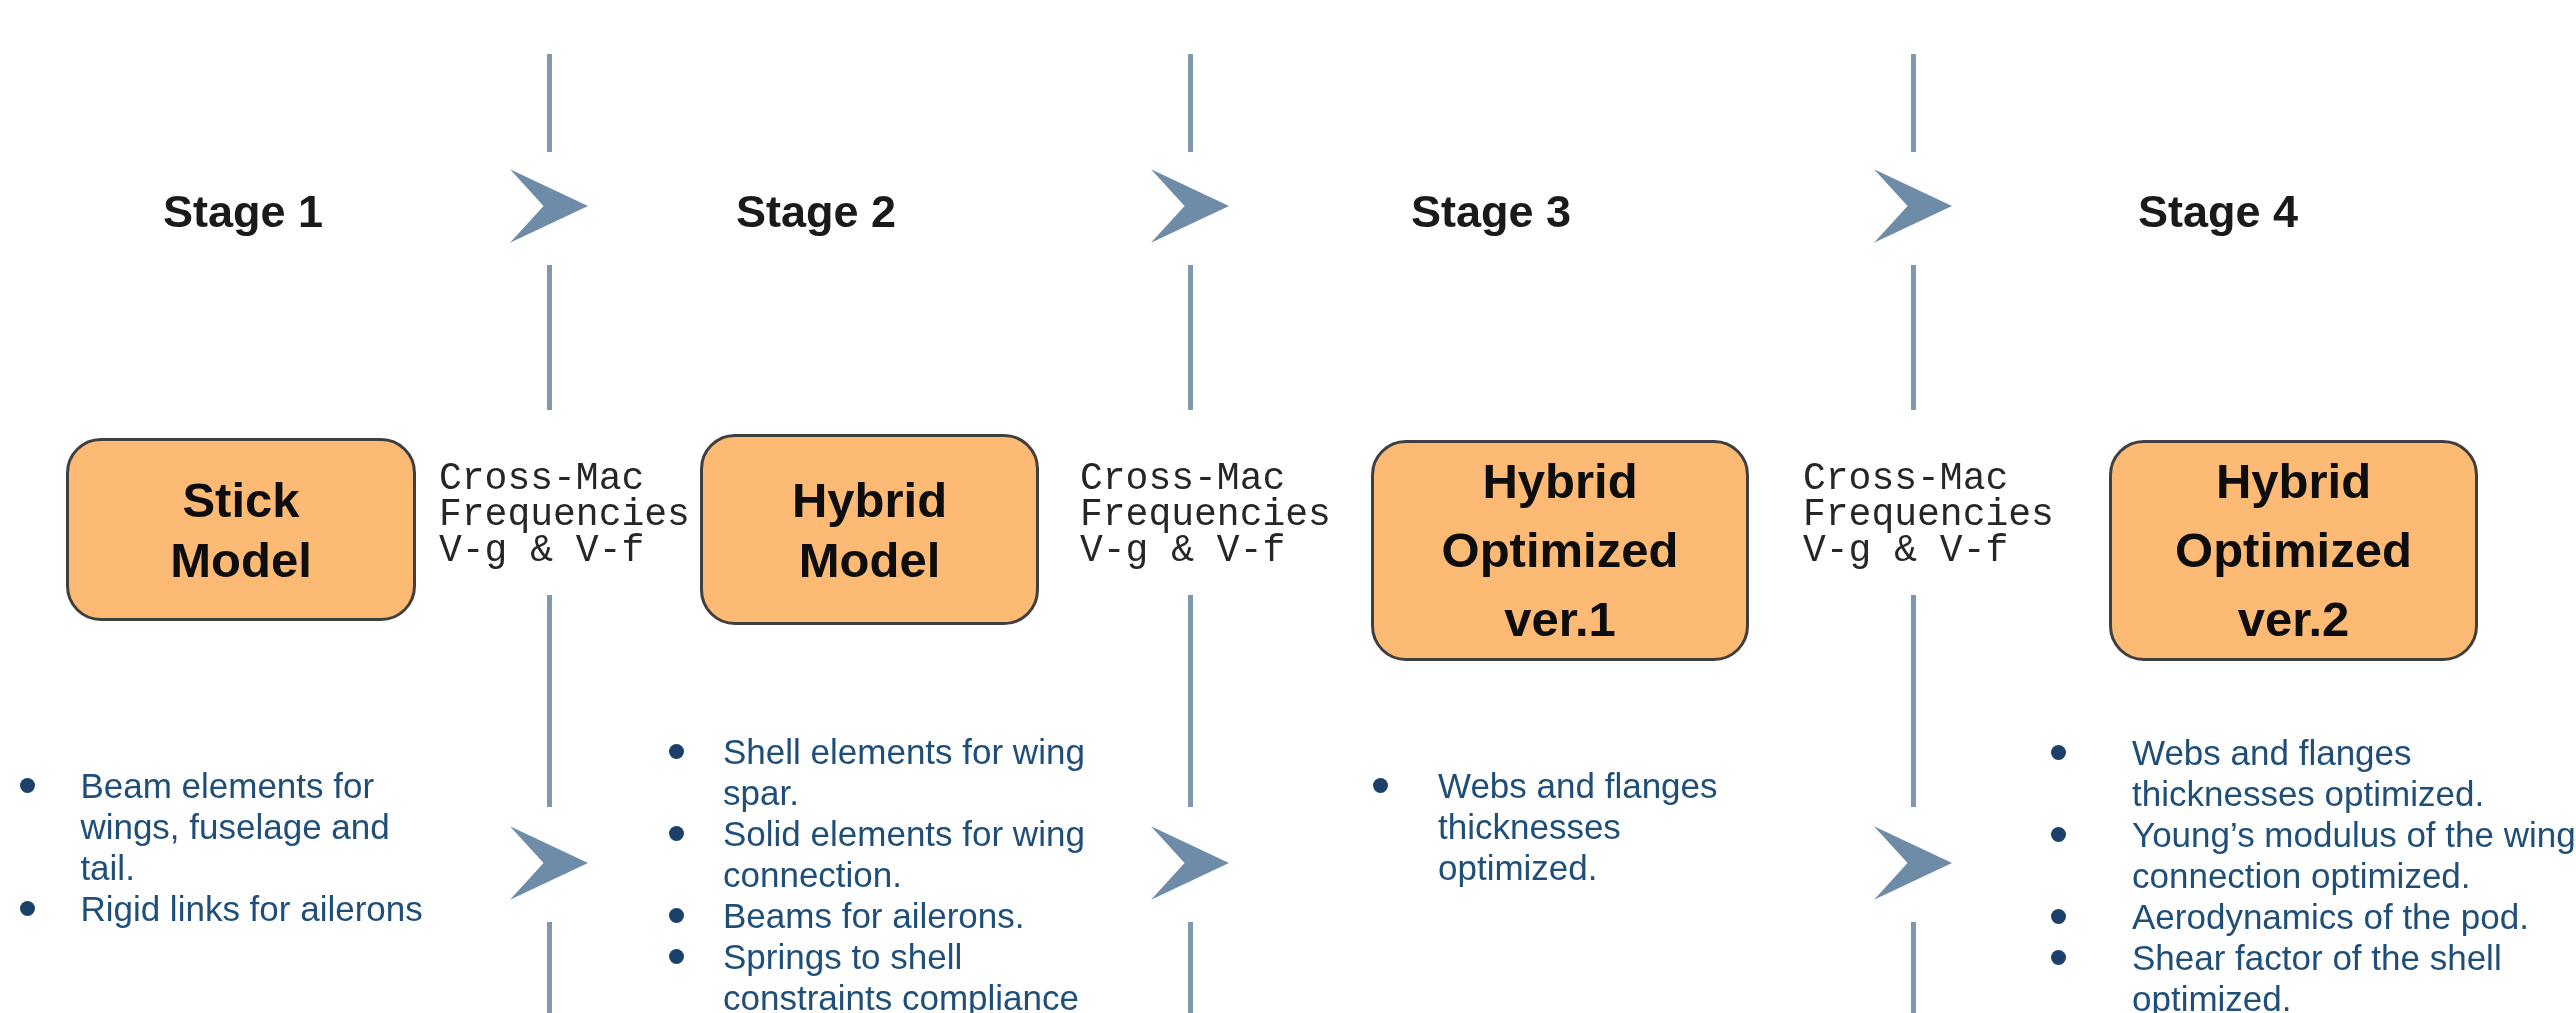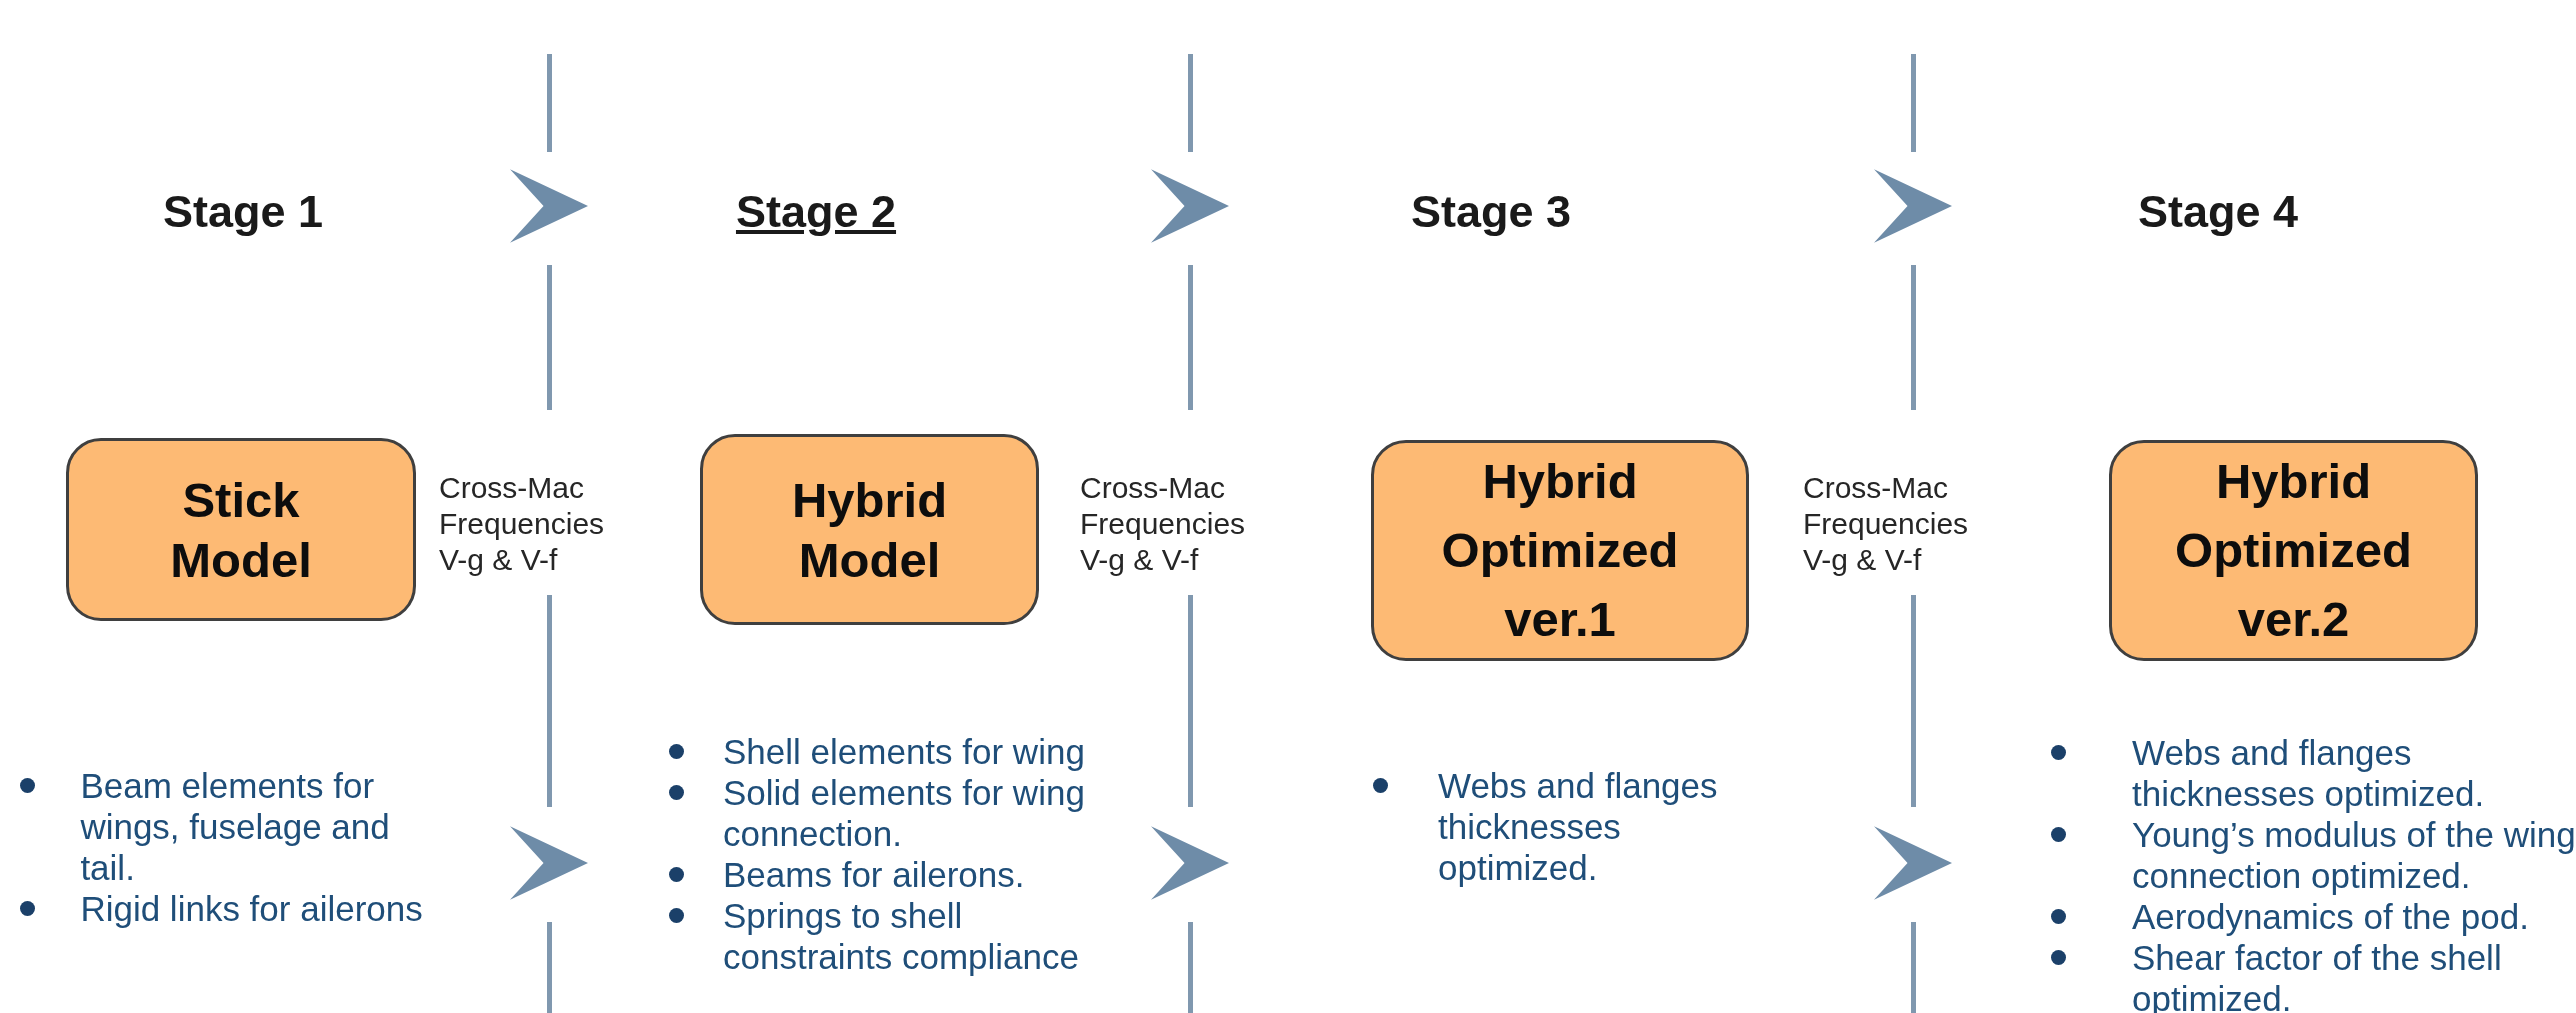--- a/index.html
+++ b/index.html
@@ -9,21 +9,21 @@
     font-family:"Liberation Sans", sans-serif;
     margin-top:34px;
   }
 
   
   .stage-label {
     position:absolute; top:155px; transform:translateX(-50%);
     font-size:45px; line-height:45px; font-weight:bold;
     color:var(--stage-label,#1a1a1a); white-space:nowrap;
   }
-  .sl1{left:243px;} .sl2{left:816px;text-decoration:underline;} .sl3{left:1491px;} .sl4{left:2218px;}
+  .sl1{left:243px;} .sl2{left:816px;} .sl3{left:1491px;} .sl4{left:2218px;}
 
   
   .box {
     position:absolute; box-sizing:border-box;
     border:3.1px solid var(--box-border,#3f3f3f); border-radius:35px;
     background:#fdba74; display:flex; flex-direction:column;
     align-items:center; justify-content:center; text-align:center;
     font-weight:bold; color:var(--box-text,#0d0d0d); white-space:nowrap;
   }
   .b1{left:66px; top:404px; width:350px; height:183px; font-size:49px; line-height:60px;}
@@ -39,23 +39,24 @@
     background:var(--connector-line,#8098AF);
   }
   .segA{top:19.6px;  height:98px;}
   .segB{top:231px; height:145px;}
   .segC{top:561px; height:212px;}
   .segD{top:888px;height:100px;}
   .chev { position:absolute; left:-39px; width:78px; height:74px; color:var(--chevron,#6E8CA8); }
   .chevTop{top:135px;} .chevMid{top:792px;}
   .chev svg{ display:block; width:100%; height:100%; }
   .conn-label {
-    position:absolute; left:-110px; top:436px;
-    font-size:30px; line-height:36px; color:var(--connector-label,#262626);
+    position:absolute; left:-110px; top:427px;
+    font-size:38px; line-height:36px; color:var(--connector-label,#262626);
     white-space:nowrap;
+    font-family:Liberation Mono, monospace;
   }
 
   
   .bullets {
     position:absolute; font-size:35px; line-height:41px;
     color:var(--bullet-text,#1F4E79); white-space:nowrap;
   }
   .c1{left:20.4px;   top:731px;}
   .c2{left:669px;  top:697px;}
   .c3{left:1373px; top:731px;}
@@ -179,20 +180,21 @@
         <div class="lines">
           <div class="line">Rigid links for ailerons</div>
         </div>
       </div>
     </div>
   <div class="bullets c2">
       <div class="bullet-item">
         <span class="dot"></span>
         <div class="lines">
           <div class="line">Shell elements for wing</div>
+          <div class="line">spar.</div>
         </div>
       </div>
       <div class="bullet-item">
         <span class="dot"></span>
         <div class="lines">
           <div class="line">Solid elements for wing</div>
           <div class="line">connection.</div>
         </div>
       </div>
       <div class="bullet-item">

